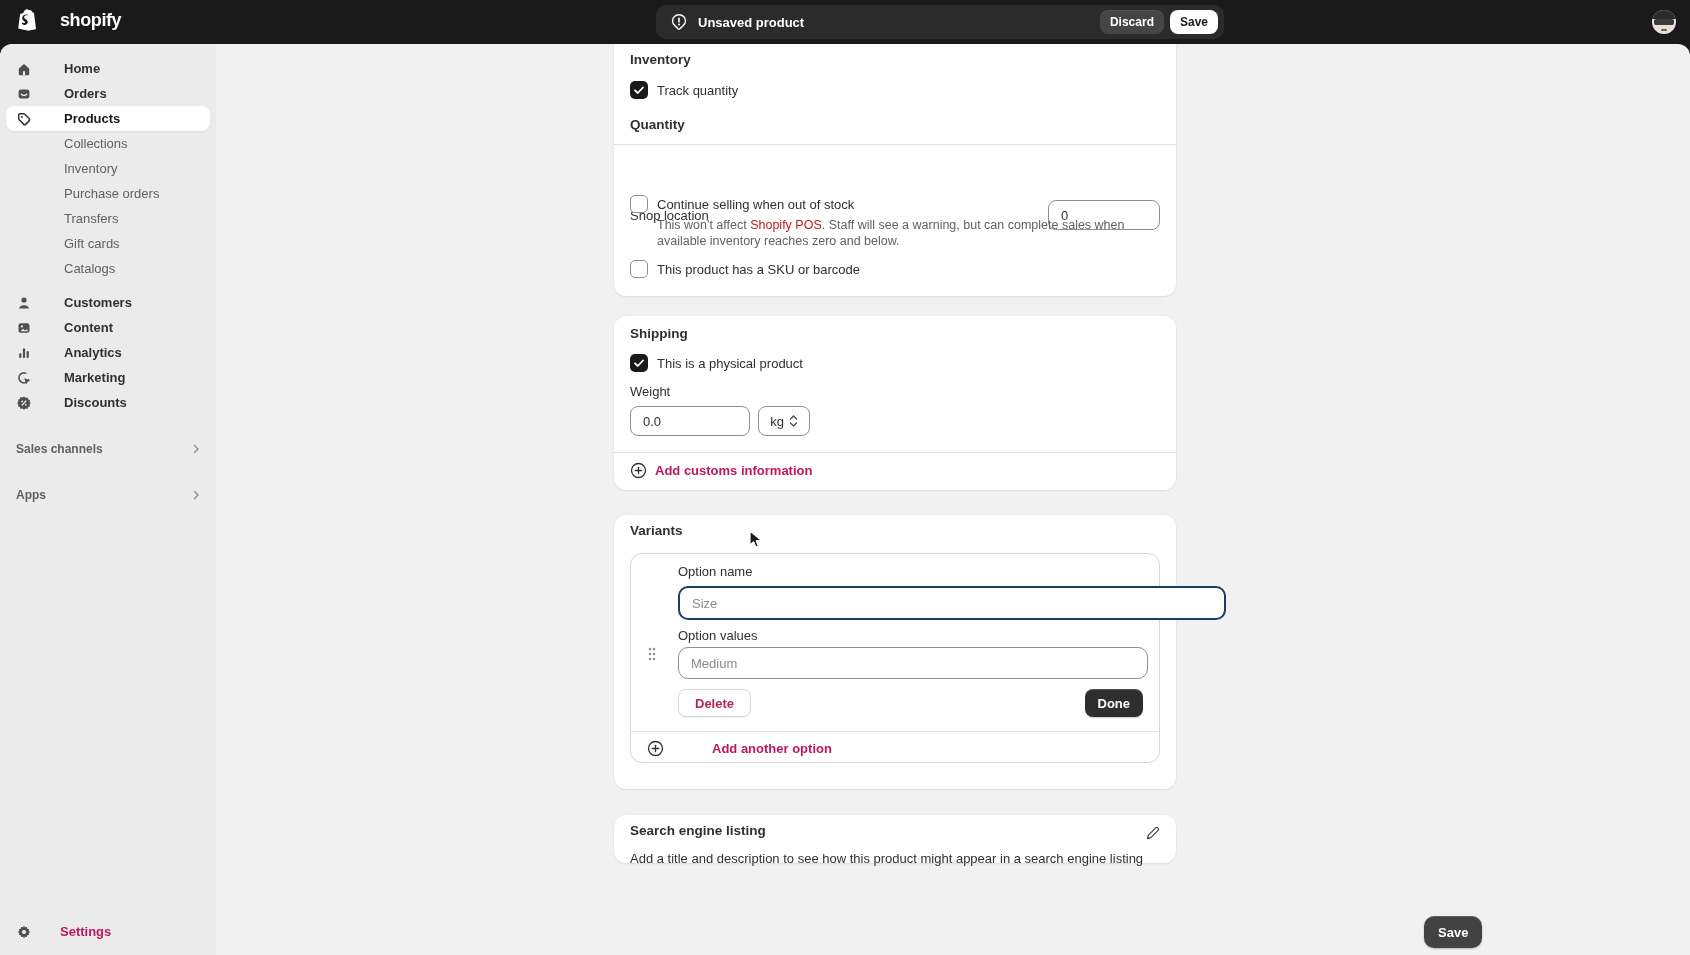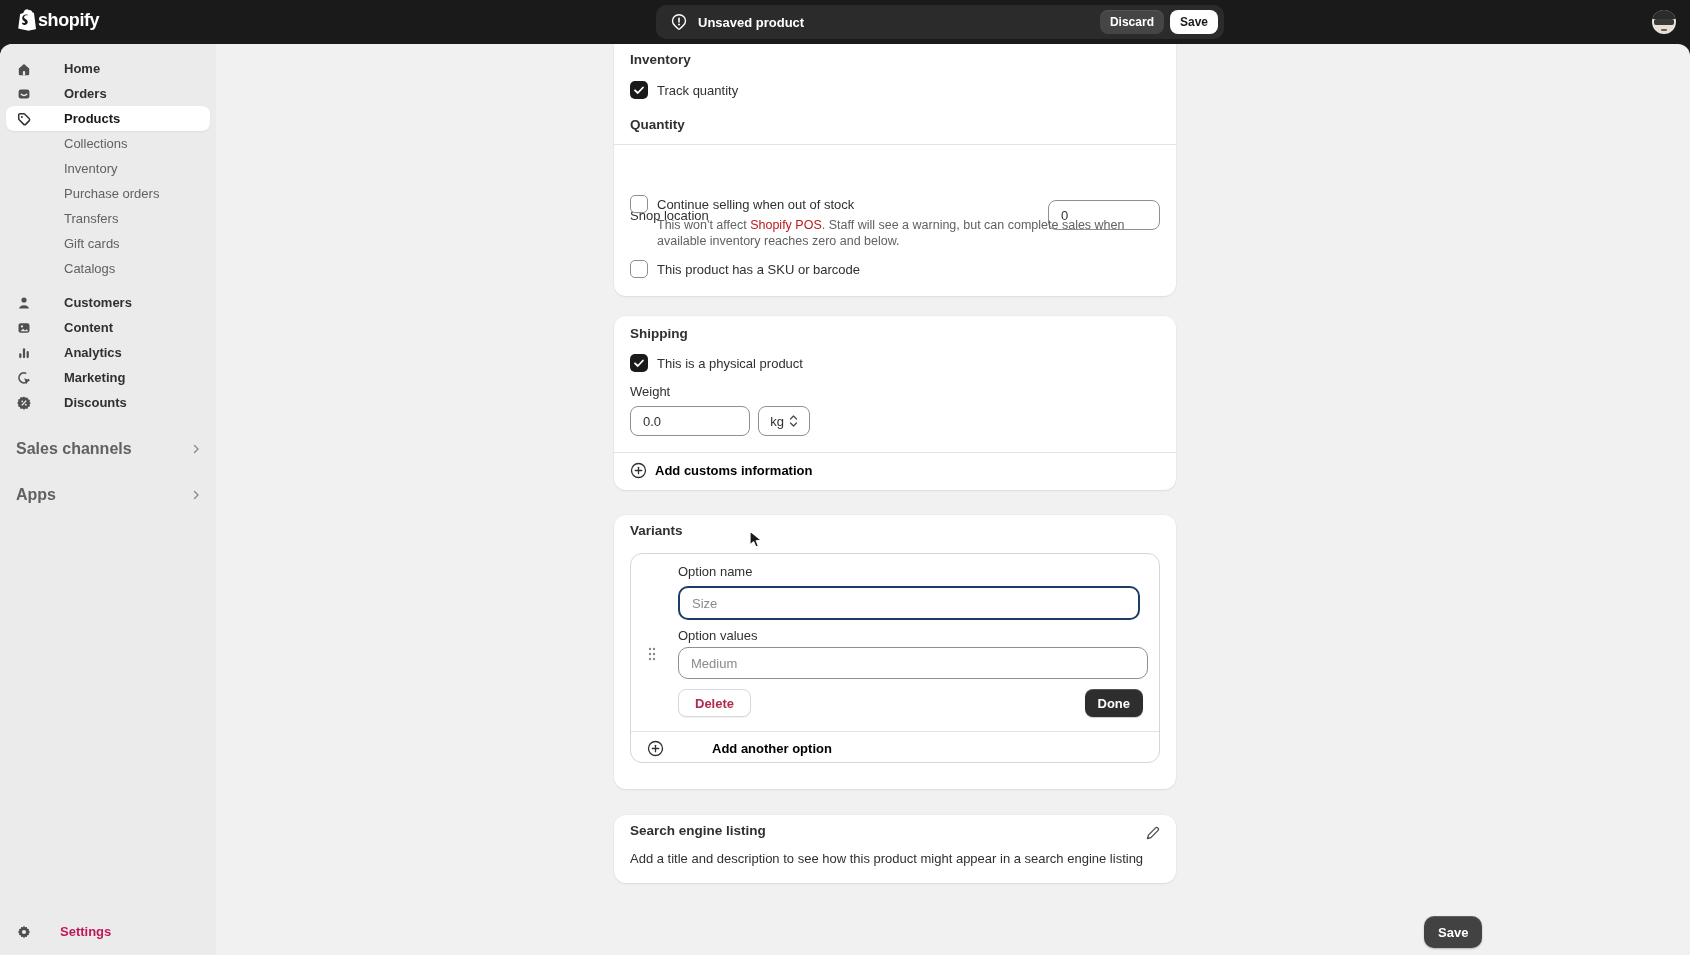--- a/index.html
+++ b/index.html
@@ -1,21 +1,21 @@
 <!DOCTYPE html>
 <html><head>
 <meta charset="utf-8">
 <style>
   * { margin:0; padding:0; box-sizing:border-box; }
   html,body { width:1690px; height:955px; overflow:hidden; }
   body { background:#1a1a1a; font-family:"Liberation Sans", sans-serif; color:#303030; }
 
   
   .topbar { position:absolute; top:0; left:0; width:1690px; height:44px; background:#1a1a1a; }
-  .brand { position:absolute; left:16px; top:8px; display:flex; align-items:center; gap:0; }
+  .brand { position:absolute; left:16px; top:8px; display:flex; align-items:center; gap:22px; }
   .brand-word { color:#fff; font-size:18px; font-weight:700; letter-spacing:-0.4px; }
   .unsaved-bar { position:absolute; left:656px; top:5px; width:568px; height:34px; background:#2b2b2b;
                  border-radius:10px; display:flex; align-items:center; }
   .unsaved-label { color:#fff; font-size:13px; font-weight:600; margin-left:10px; }
   .warn-icon { margin-left:14px; display:flex; }
   .bar-actions { position:absolute; right:6px; top:5px; display:flex; gap:6px; }
   .btn { border:none; cursor:pointer; font-family:inherit; }
   .btn-discard { background:#454545; color:#fff; font-size:12px; font-weight:600; height:24px;
                  padding:0 10px; border-radius:8px; box-shadow:inset 0 1px 0 rgba(255,255,255,.08); }
   .btn-save-top { background:#ffffff; color:#1a1a1a; font-size:12px; font-weight:600; height:24px;
@@ -35,21 +35,21 @@
              border-top-left-radius:12px; padding-top:12px; }
   .nav-item { position:relative; height:25px; margin:0 6px; display:flex; align-items:center;
               border-radius:8px; cursor:pointer; }
   .nav-item .ic { position:absolute; left:10px; width:16px; height:16px; display:flex; }
   .nav-item .lbl { position:absolute; left:38px; font-size:13px; font-weight:600; color:#303030;padding-left:20px; }
   .nav-item.sub .lbl { font-weight:400; color:#616161; }
   .nav-item.active { background:#ffffff; box-shadow:0 1px 2px rgba(0,0,0,.06); }
   .nav-item.active .lbl { font-weight:700; color:#1a1a1a; }
   .nav-gap { margin-top:9px; }
   .nav-section { position:relative; height:25px; margin:0 6px; display:flex; align-items:center; cursor:pointer; }
-  .nav-section .lbl { position:absolute; left:10px; font-size:16px; font-weight:600; color:#616161; }
+  .nav-section .lbl { position:absolute; left:10px; font-size:12px; font-weight:600; color:#616161; }
   .nav-section .chev { position:absolute; right:8px; display:flex; }
   .sec-sales { margin-top:21px; }
   .sec-apps { margin-top:21px; }
   .settings-item { position:absolute; bottom:11px; left:6px; right:6px; height:25px;
                    display:flex; align-items:center; border-radius:8px; cursor:pointer; }
   .settings-item .ic { position:absolute; left:10px; width:16px; height:16px; display:flex; }
   .settings-item .lbl { position:absolute; left:38px; font-size:13px; font-weight:600; color:#be185d;margin-left:16px; }
 
   
   .col { position:absolute; left:614px; top:0; width:562px; }
@@ -85,46 +85,46 @@
   #card-shipping { top:272px; height:174px; }
   #ship-title { position:absolute; left:16px; top:10px; }
   #ship-cb-physical { left:16px; top:38px; }
   #ship-weight-label { position:absolute; left:16px; top:68px; font-size:13px;text-align:right; }
   #ship-weight-input { position:absolute; left:16px; top:90px; width:120px; }
   #ship-unit { position:absolute; left:144px; top:90px; width:52px; height:30px; border:1px solid #8f8f8f;
                border-radius:8px; background:#fff; display:flex; align-items:center; justify-content:center;
                gap:5px; font-size:13px; cursor:pointer; }
   #ship-div { top:136px; }
   .add-row { position:absolute; display:flex; align-items:center; gap:8px; cursor:pointer; }
-  .add-row .lbl { font-size:13px; font-weight:600; color:#000000; }
+  .add-row .lbl { font-size:13px; font-weight:600; color:#be185d; }
   #ship-add-customs { left:16px; top:146px; }
 
   
   #card-variants { top:471px; height:274px; }
   #var-title { position:absolute; left:16px; top:8px; }
   .option-box { position:absolute; left:16px; top:38px; width:530px; height:210px;
                 border:1px solid #d6d6d6; border-radius:12px; background:#fff; }
   .drag-handle { position:absolute; left:16px; top:92px; width:10px; height:16px; cursor:grab; }
   .opt-label { position:absolute; left:47px; font-size:13px; color:#303030; }
   #opt-name-label { top:10px; }
-  #opt-name-input { position:absolute; left:47px; top:32px; width:462px; height:34px;
+  #opt-name-input { position:absolute; left:47px; top:32px; width:548px; height:34px;
                     border:2px solid #1c3e66; border-radius:10px; }
   #opt-values-label { top:74px; }
   #opt-value-input { position:absolute; left:47px; top:93px; width:470px; height:32px; border-radius:10px; }
   #btn-delete { position:absolute; left:47px; top:135px; height:28px; padding:0 16px; background:#fff;
                 border:1px solid #d9d9d9; border-radius:8px; font-size:13px; font-weight:600; color:#B02A4C;
                 box-shadow:0 1px 1px rgba(0,0,0,.06); }
   #btn-done { position:absolute; right:16px; top:135px; height:28px; padding:0 13px; background:#2e2e2e;
               border-radius:8px; font-size:13px; font-weight:600; color:#fff;
               box-shadow:inset 0 1px 0 rgba(255,255,255,.18), 0 1px 1px rgba(0,0,0,.2); }
   #opt-div { top:177px; }
   #var-add-option { left:16px; top:186px;gap:48px; }
 
   
-  #card-seo { top:771px; height:68px; }
+  #card-seo { top:771px; height:48px; }
   #seo-title { position:absolute; left:16px; top:8px; }
   #seo-edit { position:absolute; right:14px; top:9px; width:18px; height:18px; cursor:pointer; display:flex; }
   #seo-desc { position:absolute; left:16px; top:36px; font-size:13px; color:#303030; }
 
   
   #footer-save { position:absolute; left:1424px; top:872px; height:32px; padding:0 14px; background:#424242;
                  border-radius:10px; color:#fff; font-size:13px; font-weight:600;
                  box-shadow:inset 0 1px 0 rgba(255,255,255,.16), 0 1px 2px rgba(0,0,0,.25); }
 
   

